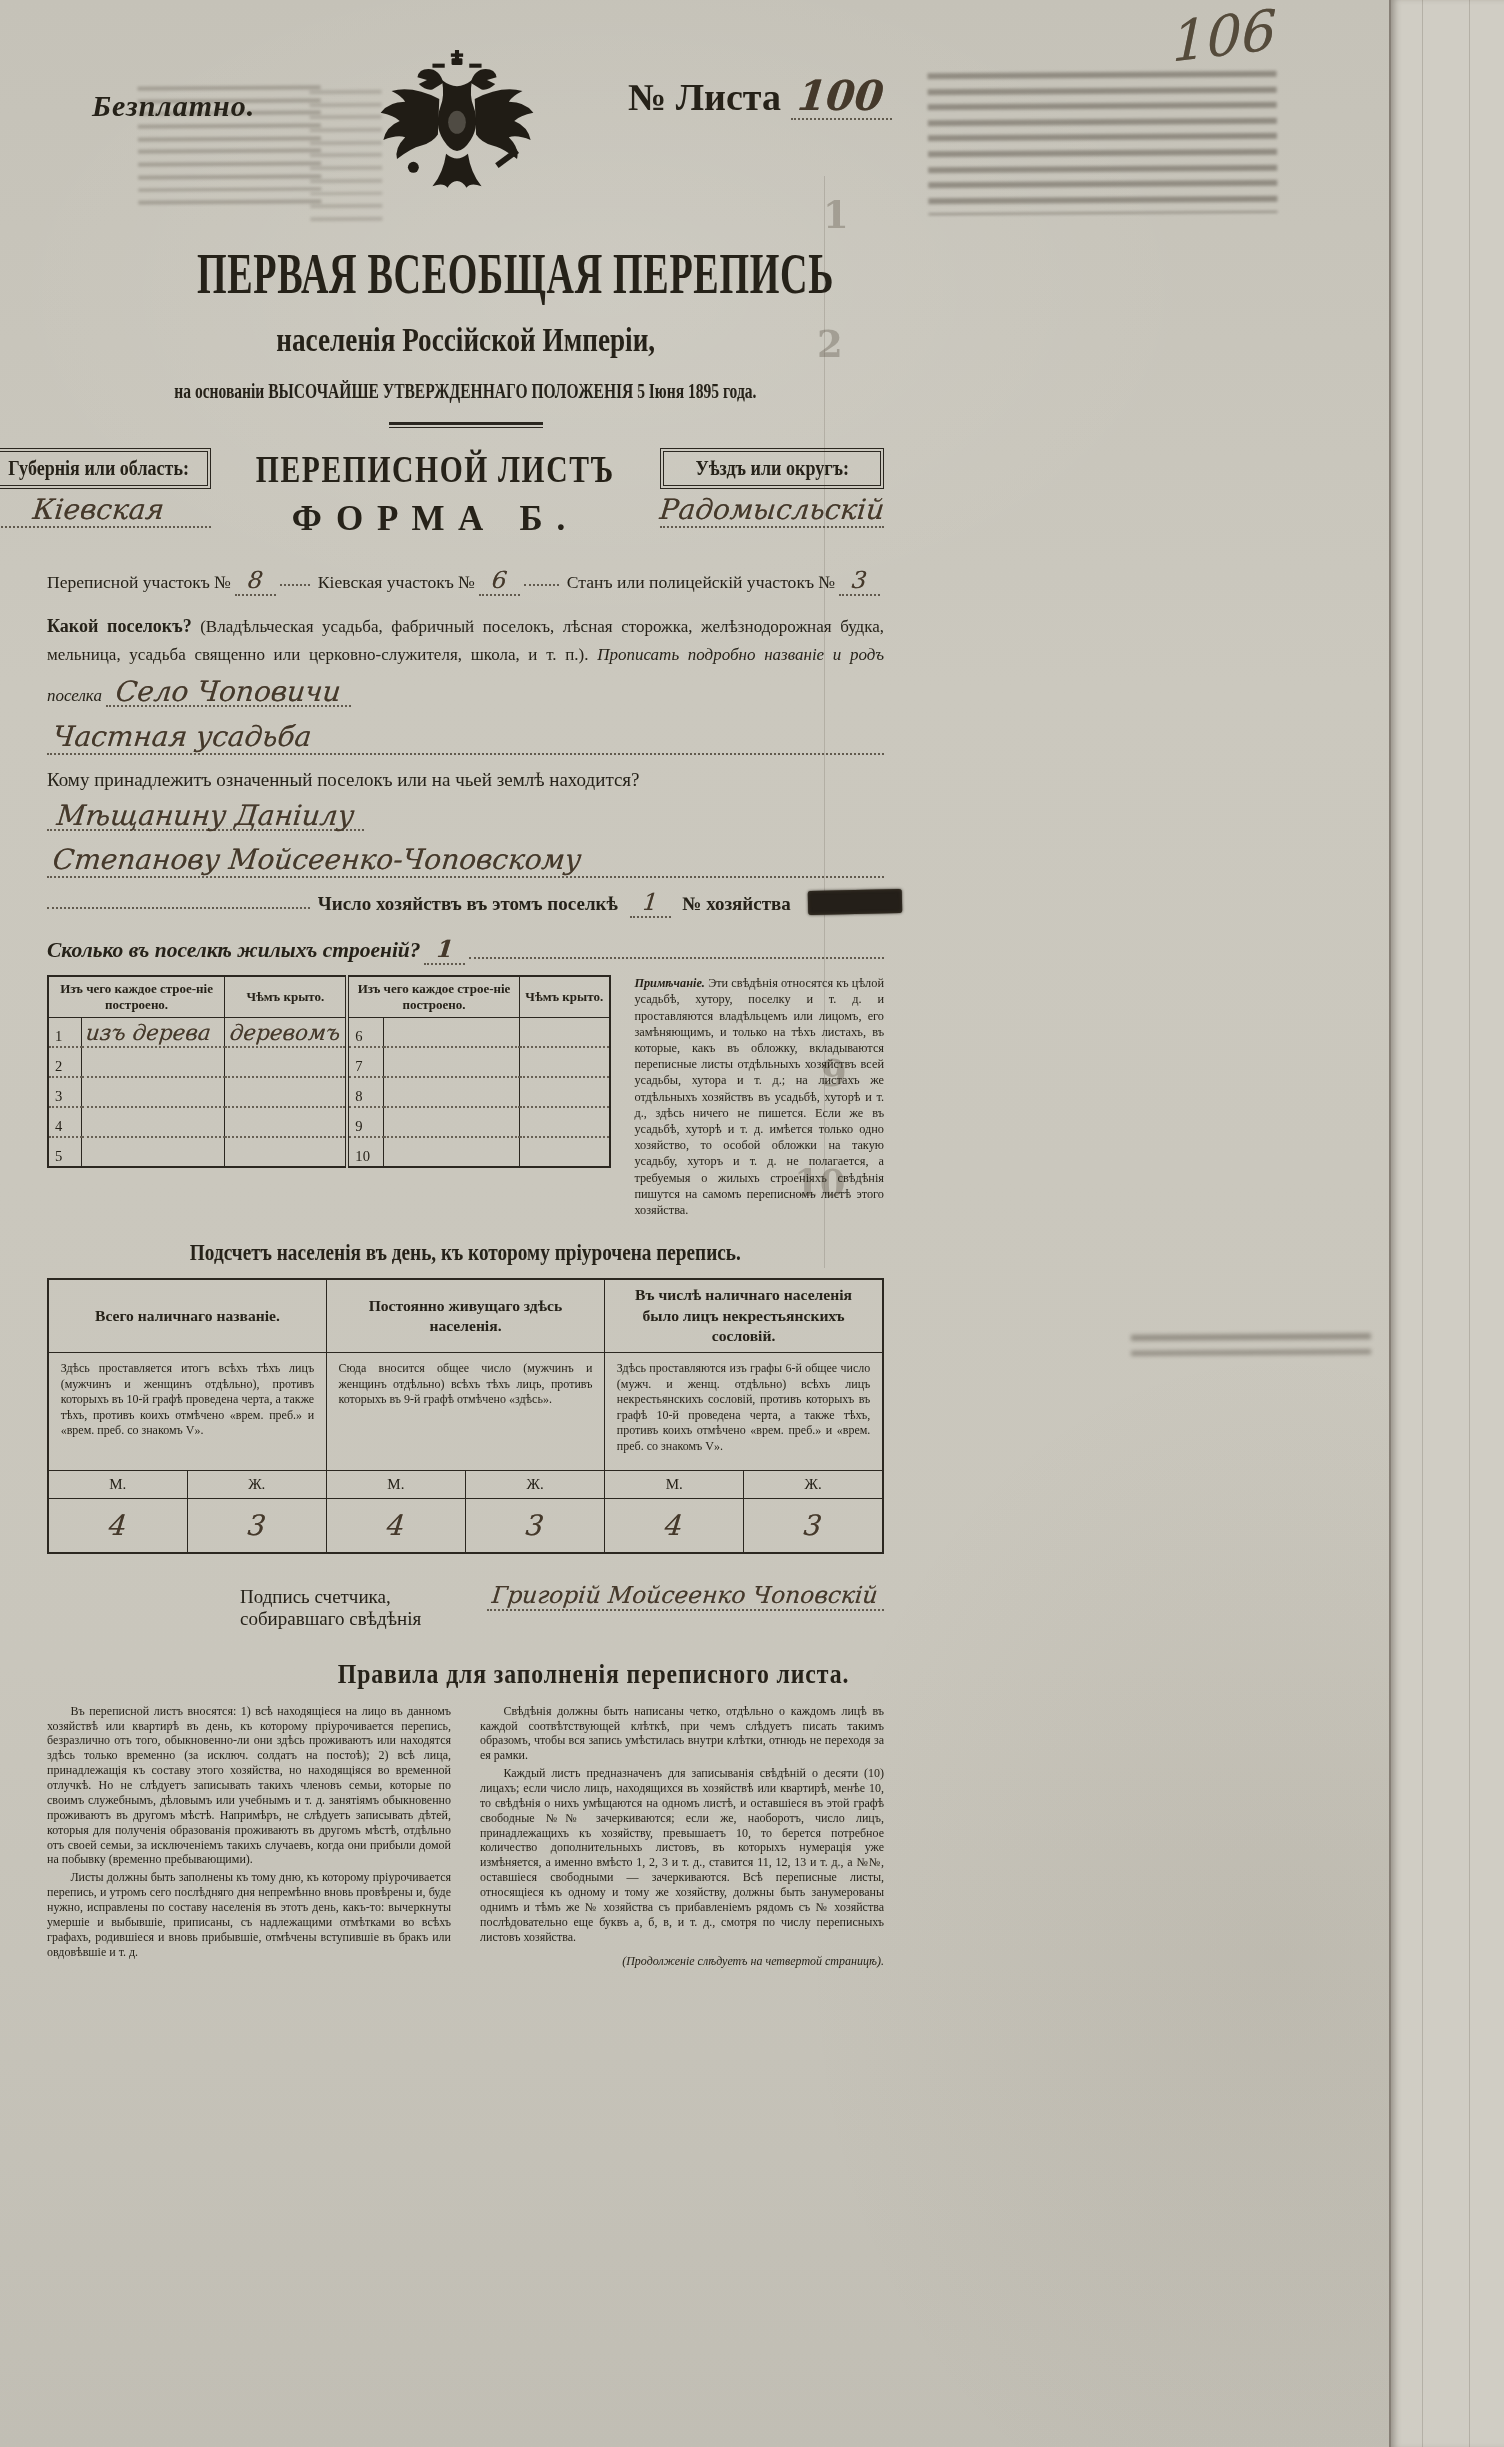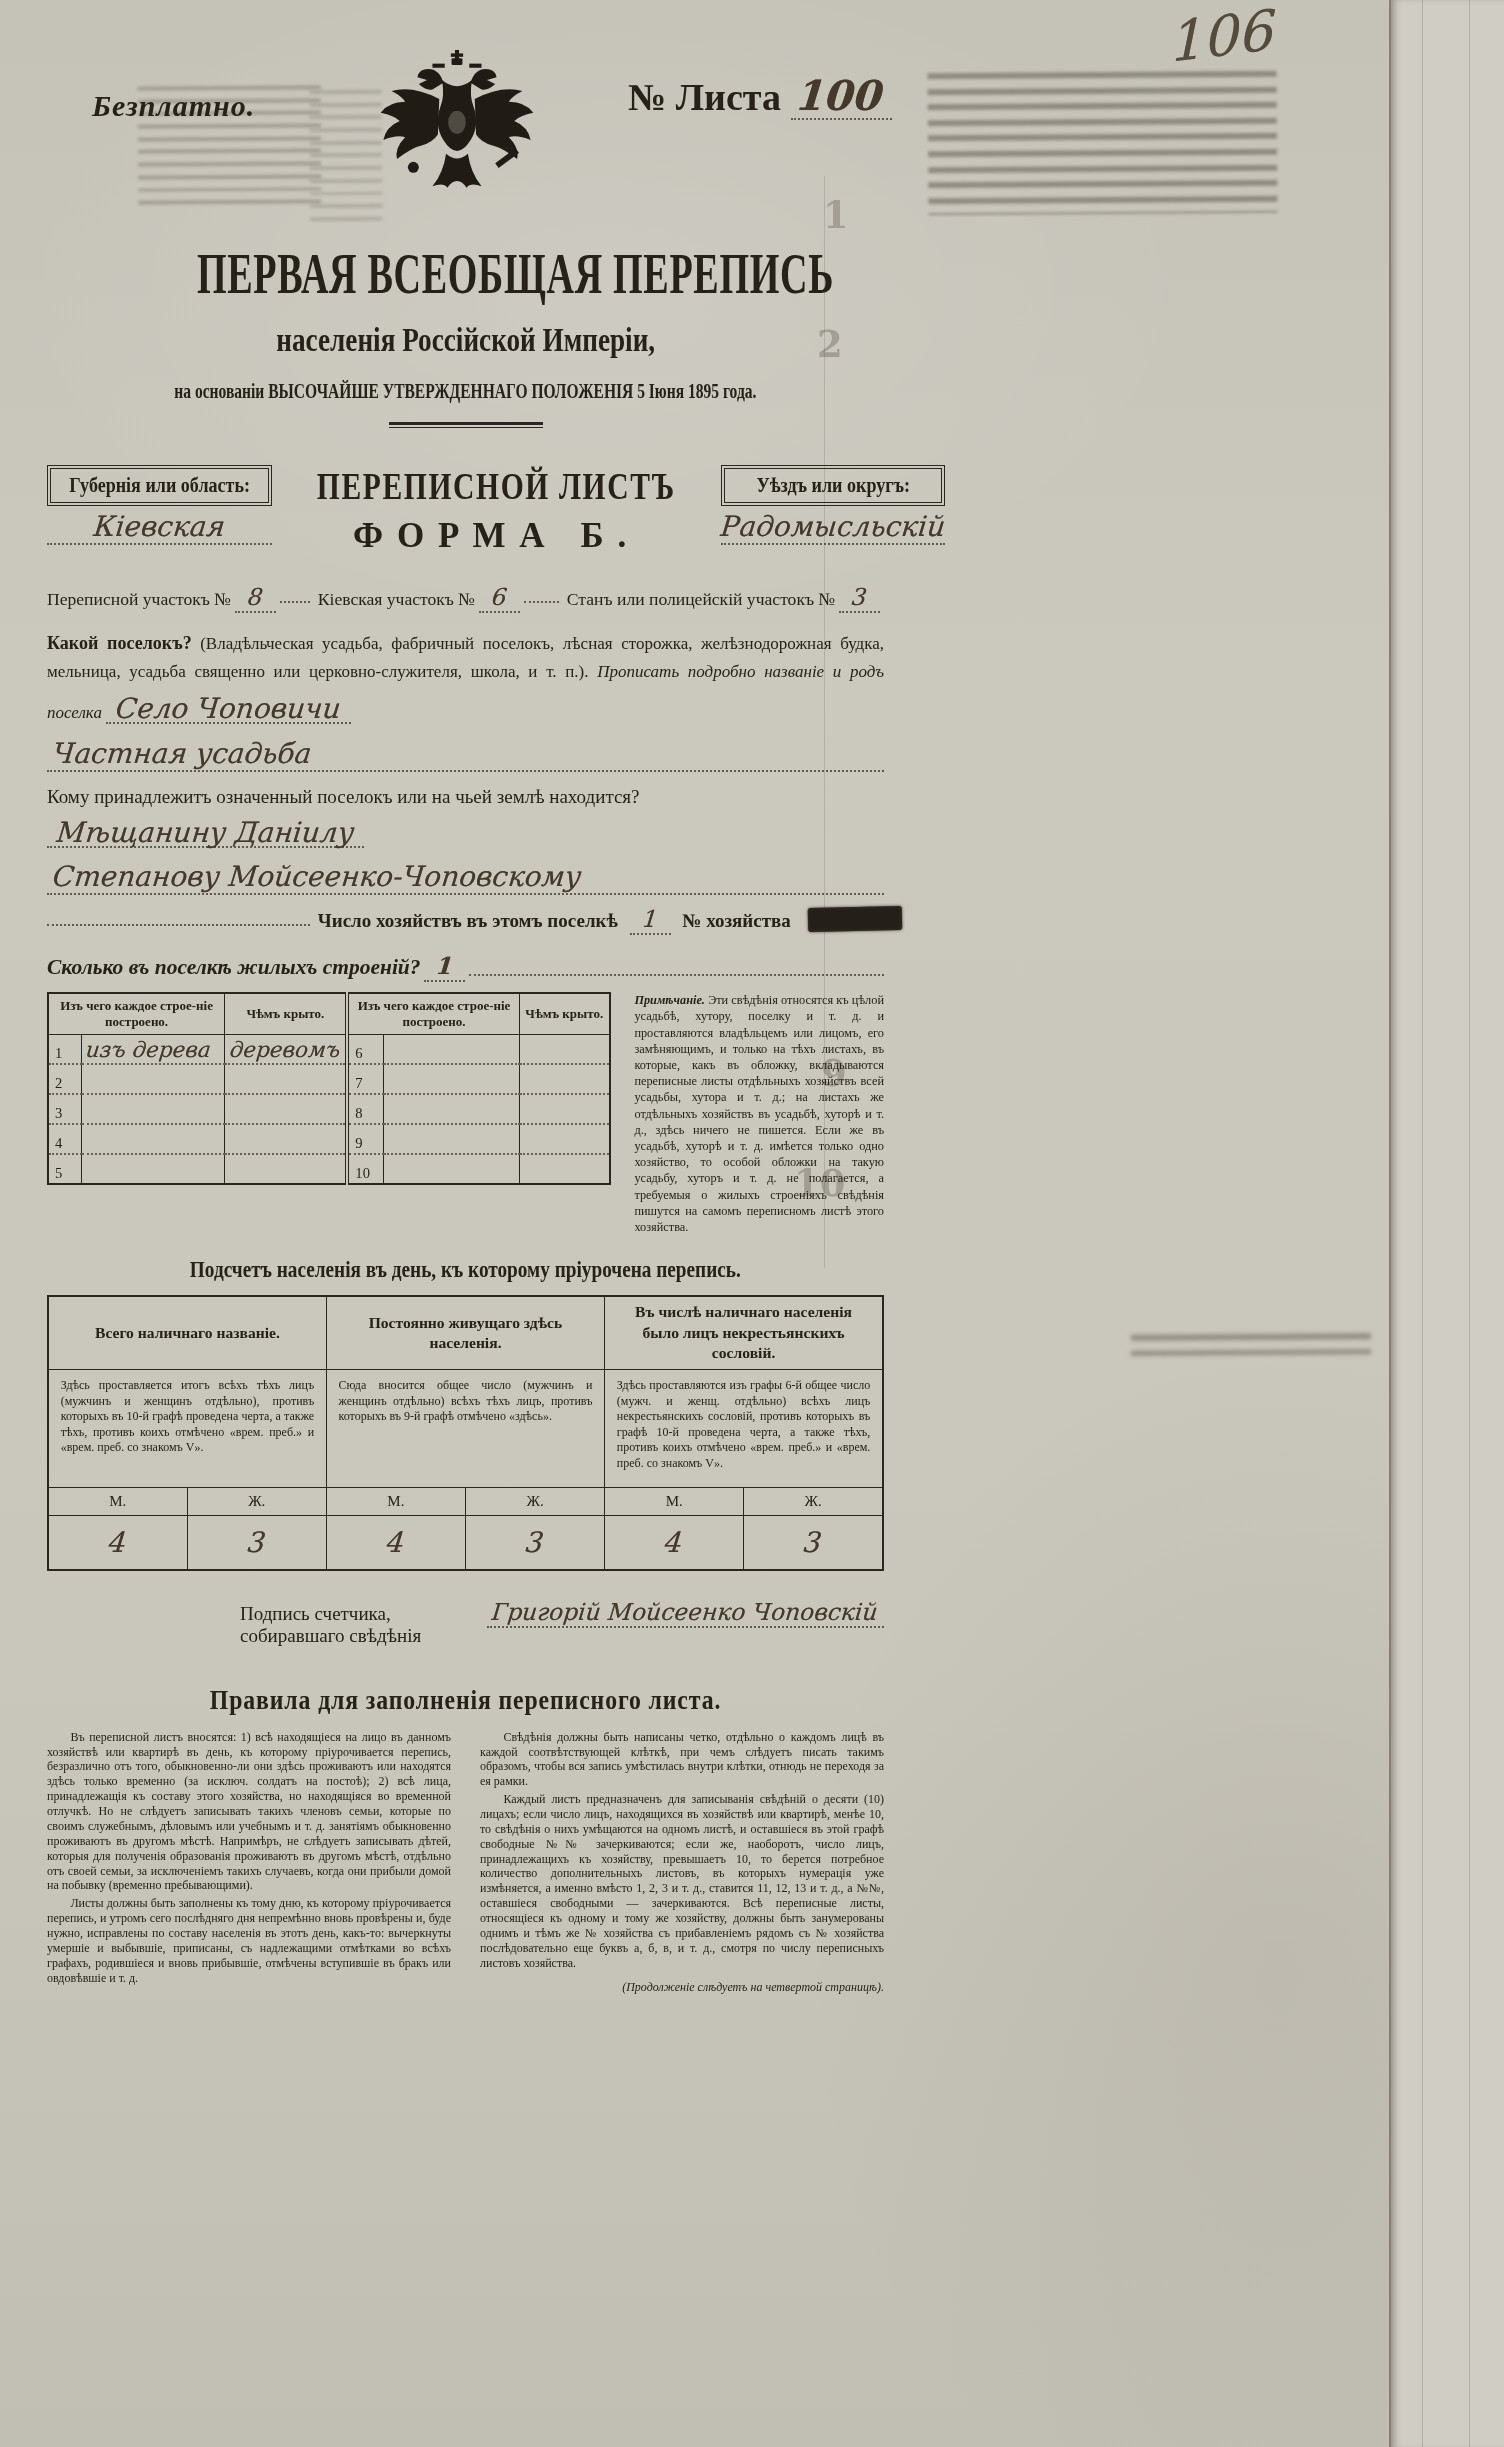--- a/index.html
+++ b/index.html
@@ -33,21 +33,21 @@
   .tt>span{display:inline-block;transform-origin:center;}
   .title-main{margin-top:3.9px;font-size:56px;font-weight:bold;letter-spacing:1px;}
   .title-main>span{transform:scaleX(.68);}
   .title-sub{margin-top:15.6px;font-size:34px;font-weight:bold;text-align:center;}
   .title-sub>span{transform:scaleX(.80);}
   .title-basis{margin-top:19.5px;font-size:21px;font-weight:bold;}
   .title-basis>span{transform:scaleX(.74);}
   .divider{width:154px;margin:17.6px auto 0;border-top:3.9px solid #2b2720;border-bottom:1.5px solid #2b2720;height:2.9px;}
 
   
-  .form-head{display:flex;justify-content:space-between;margin-top:37px;}
+  .form-head{display:flex;justify-content:flex-end;margin-top:20px;}
   .fh-side{width:246px;}
   .fh-box{border:4.9px double #2b2720;padding:4.9px 5.9px;text-align:center;font-size:20.5px;font-weight:bold;white-space:nowrap;}
   .fh-box>span{display:inline-block;transform:scaleX(.88);transform-origin:center;}
   .fh-writein{margin-top:3.9px;border-bottom:2px dotted rgba(70,62,50,.8);min-height:33px;text-align:center;}
   .fh-mid{text-align:center;padding-top:0;}
   .list-title{font-size:37px;font-weight:bold;white-space:nowrap;}
   .list-title>span{display:inline-block;transform:scaleX(.80);transform-origin:center;letter-spacing:2px;}
   .form-title{font-size:35px;font-weight:bold;letter-spacing:13.7px;margin-top:7.8px;}
 
   
@@ -90,21 +90,21 @@
   .ct .grp-h{font-size:15.6px;font-weight:bold;padding:5.9px 11.7px;text-align:center;line-height:1.3;vertical-align:middle;height:45px;}
   .ct .grp-d{font-size:12px;padding:7.8px 11.7px;text-align:justify;line-height:1.3;vertical-align:top;height:101px;font-weight:normal;}
   .ct .mzh{font-size:15px;text-align:center;padding:2.9px;height:21.5px;font-weight:normal;}
   .ct .val{height:51px;text-align:center;vertical-align:middle;}
 
   
   .signature{display:flex;align-items:baseline;margin-top:27px;font-size:19px;padding-left:193px;}
   .sig-line{flex:1;border-bottom:2px dotted rgba(70,62,50,.8);margin-left:9.8px;padding:0 5.9px;white-space:nowrap;}
 
   
-  .rules-h{text-align:center;font-size:27px;font-weight:bold;margin-top:38px;white-space:nowrap;}
+  .rules-h{text-align:right;font-size:27px;font-weight:bold;margin-top:29px;white-space:nowrap;}
   .rules-h>span{display:inline-block;transform:scaleX(.88);transform-origin:center;letter-spacing:1px;}
   .rules{display:flex;gap:29px;margin-top:13.7px;}
   .rcol{flex:1;font-size:12px;line-height:1.24;text-align:justify;}
   .rcol p{margin:0 0 2.9px;text-indent:23.4px;}
   .rcol p.closing{text-align:right;font-style:italic;text-indent:0;margin-top:9.8px;}
 
   
   .corner-number{position:absolute;left:1172px;top:3.9px;font-size:55px;transform:rotate(-7deg) skewX(-8deg);
                  color:rgba(74,64,48,.78);font-family:"DejaVu Serif",serif;font-style:italic;}
   .edge-strip{position:absolute;top:0;left:1389px;width:116px;height:100%;background:#d0cdc4;

